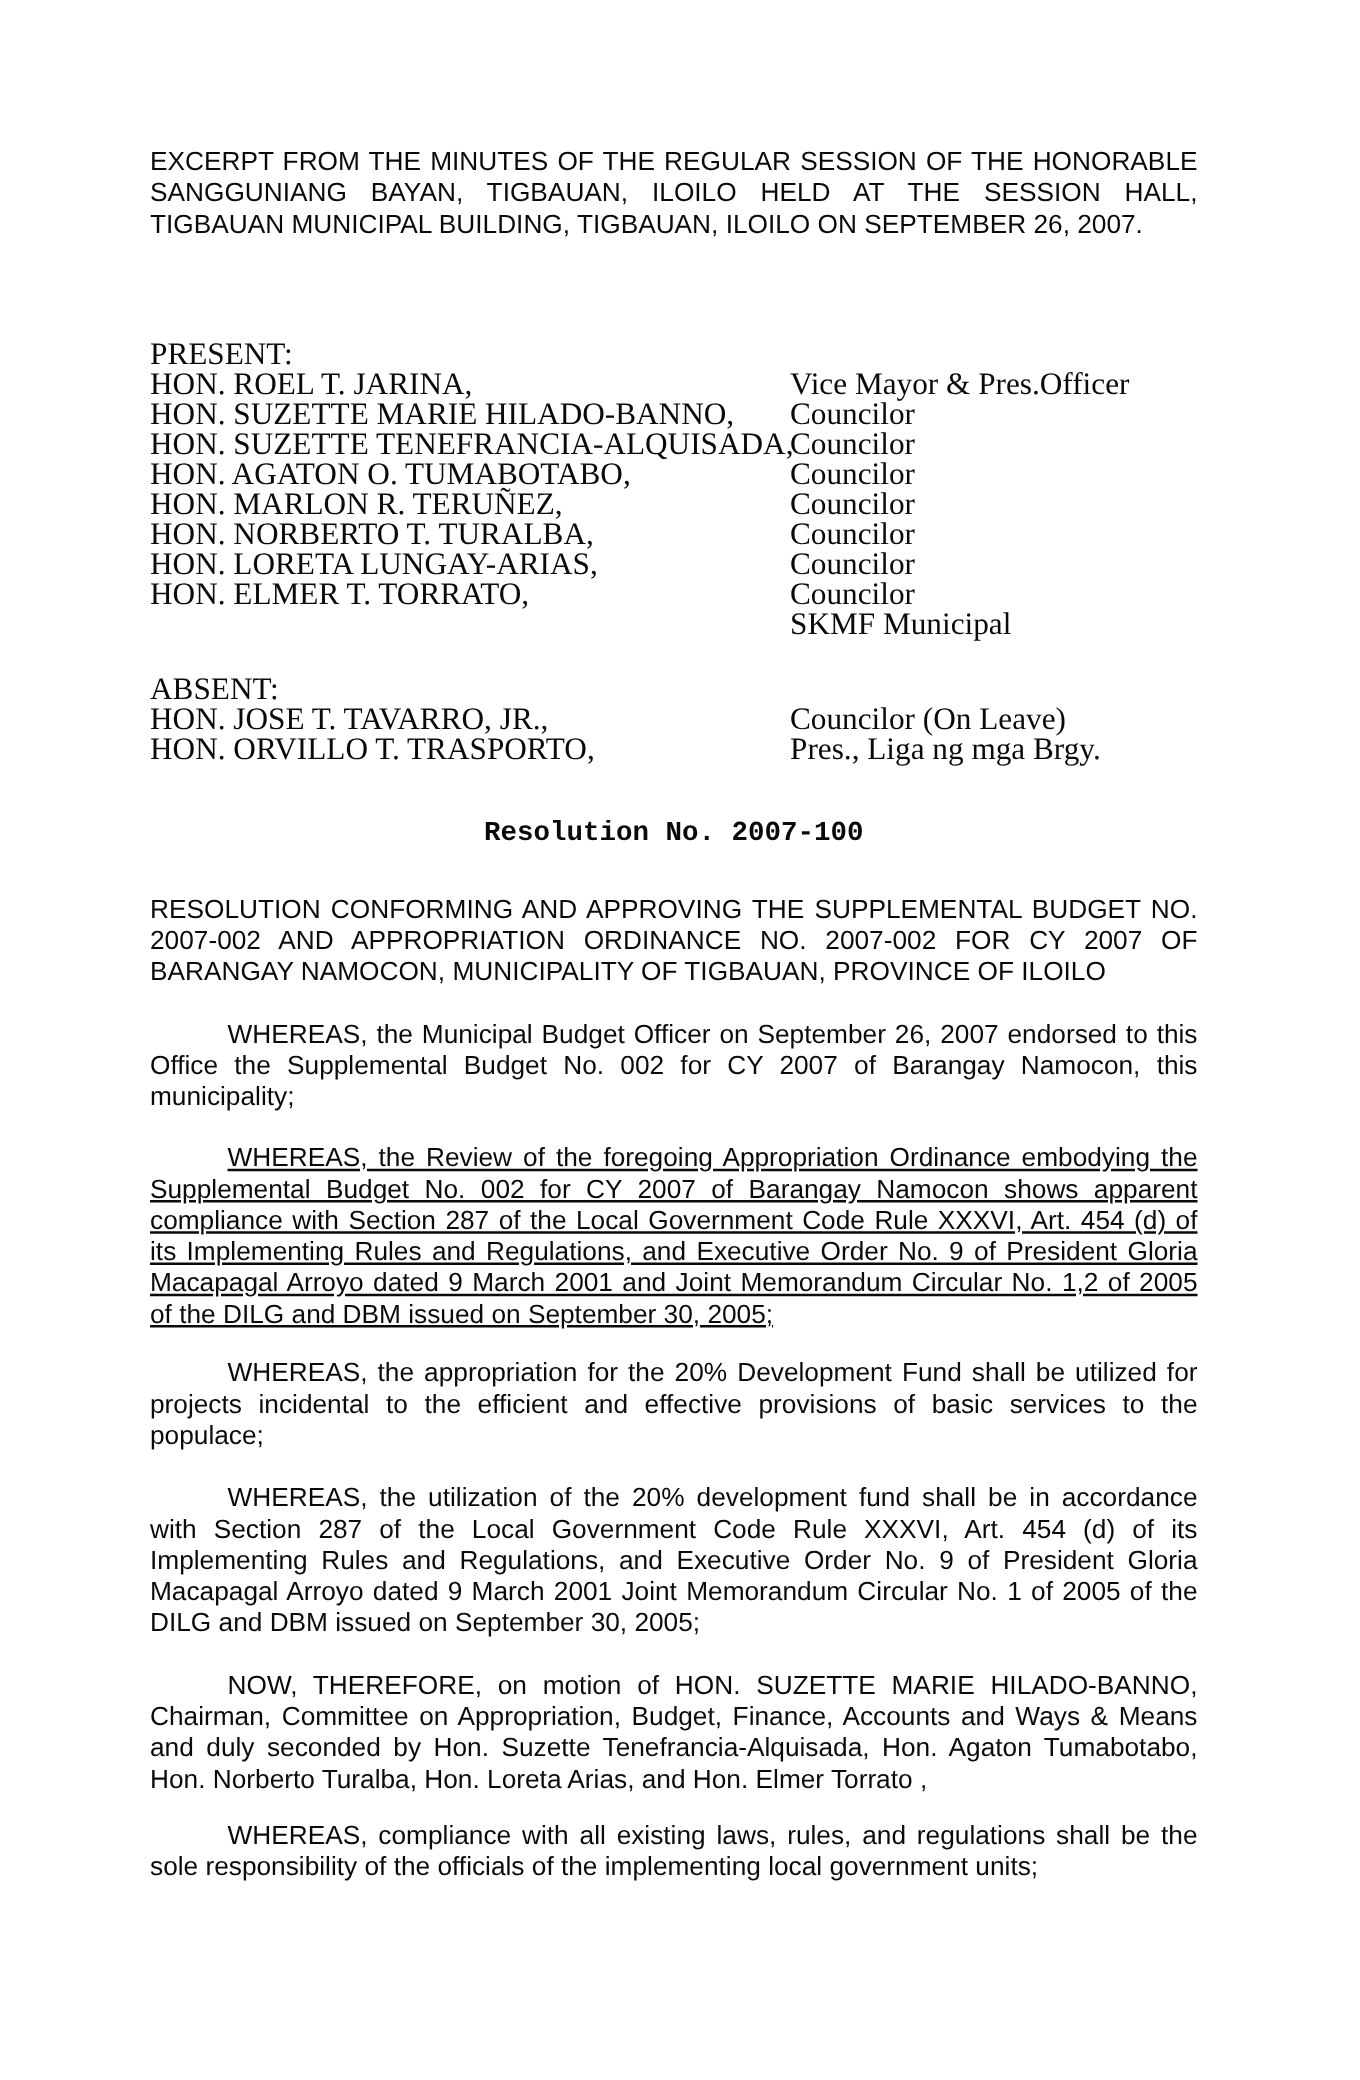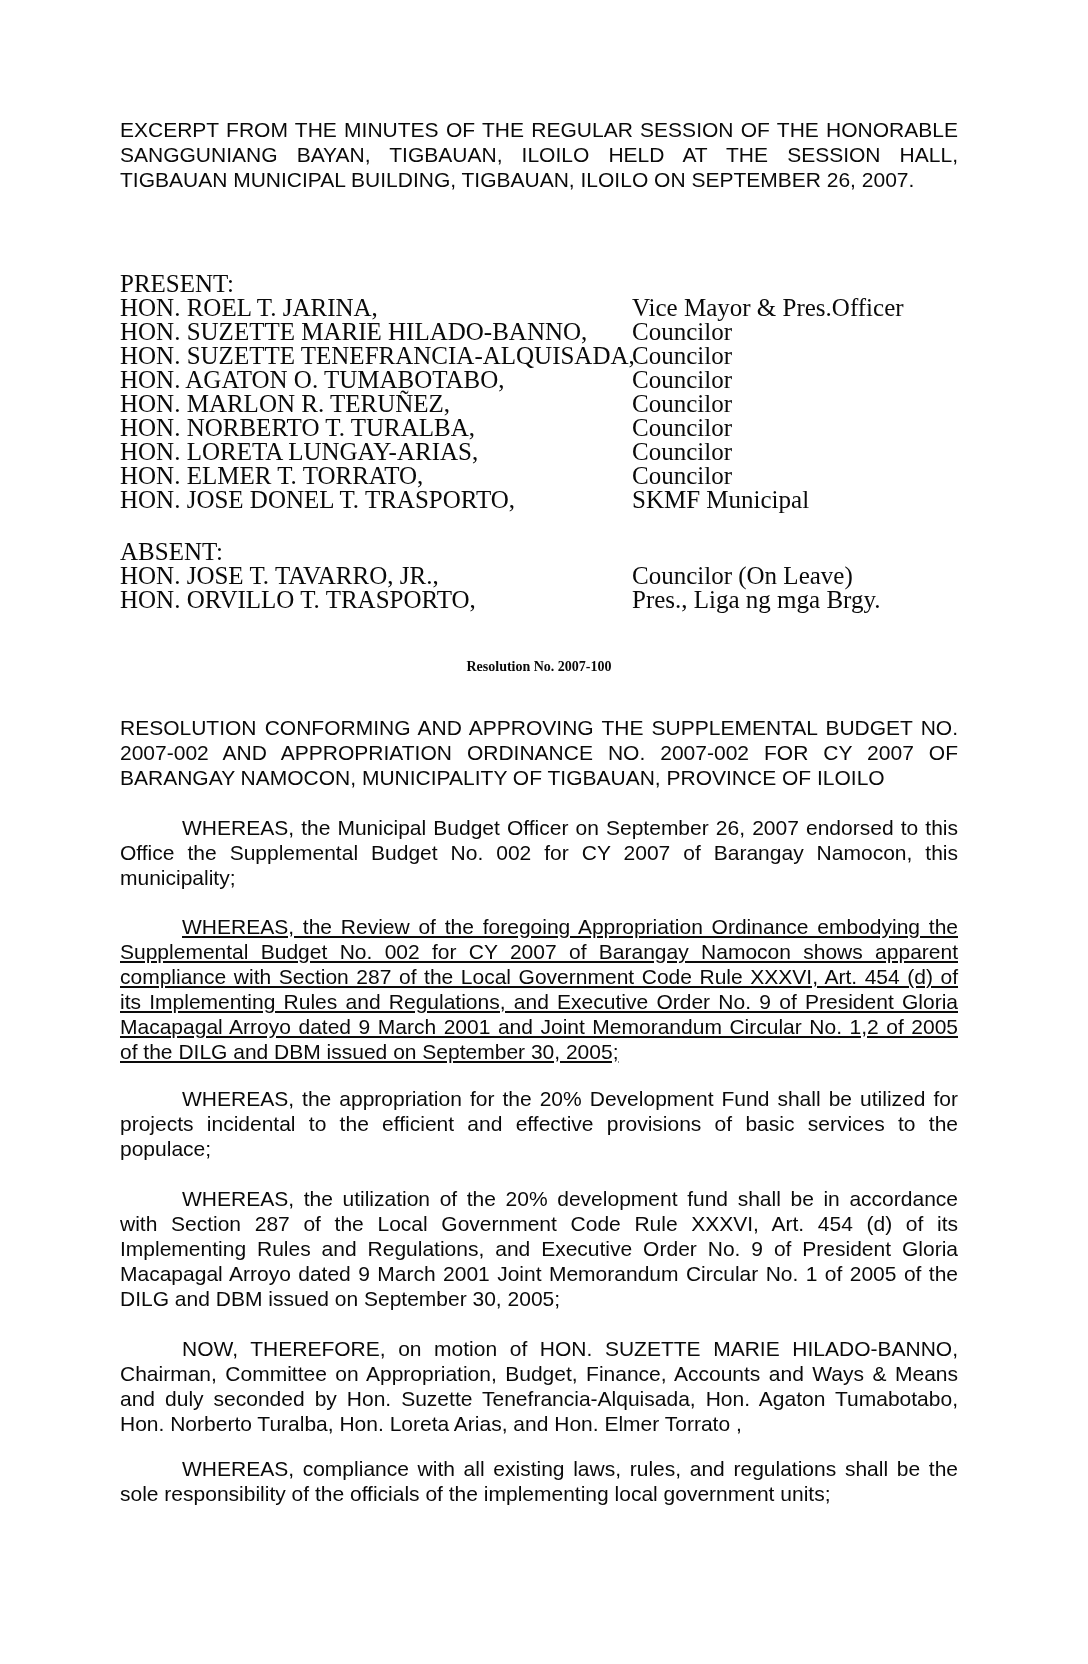--- a/index.html
+++ b/index.html
@@ -37,23 +37,23 @@
   .roster-row { position: relative; height: 24px; white-space: nowrap; }
   .roster-row .pos {
     position: absolute;
     left: 512px;
     top: 0;
     white-space: nowrap;
   }
   .present-block { margin-top: 80px; }
   .absent-block { margin-top: 28px; }
   .res-heading {
-    font-family: Liberation Serif, serif;
+    font-family: Liberation Mono, monospace;
     font-weight: bold;
-    font-size: 14px;
+    font-size: 22px;
     line-height: 25px;
     text-align: center;
     margin: 42px 0 0 0;
   }
   .res-title { margin-top: 36px; }
   .para { text-indent: 62px; }
   .mt20 { margin-top: 20px; }
   .mt22 { margin-top: 22px; }
   .mt24 { margin-top: 24px; text-decoration: underline; }
   .mt25 { margin-top: 25px; }
@@ -95,21 +95,20 @@
       </div>
       <div class="roster-row">
         <span class="name">HON. LORETA LUNGAY-ARIAS,</span>
         <span class="pos">Councilor</span>
       </div>
       <div class="roster-row">
         <span class="name">HON. ELMER T. TORRATO,</span>
         <span class="pos">Councilor</span>
       </div>
       <div class="roster-row">
-        <span class="name">HON. JOSE DONEL T. TRASPORTO,</span>
         <span class="pos">SKMF Municipal</span>
       </div>
     </div>
 
     <div class="roster absent-block">
       <div class="roster-label">ABSENT:</div>
 
       <div class="roster-row">
         <span class="name">HON. JOSE T. TAVARRO, JR.,</span>
         <span class="pos">Councilor (On Leave)</span>

